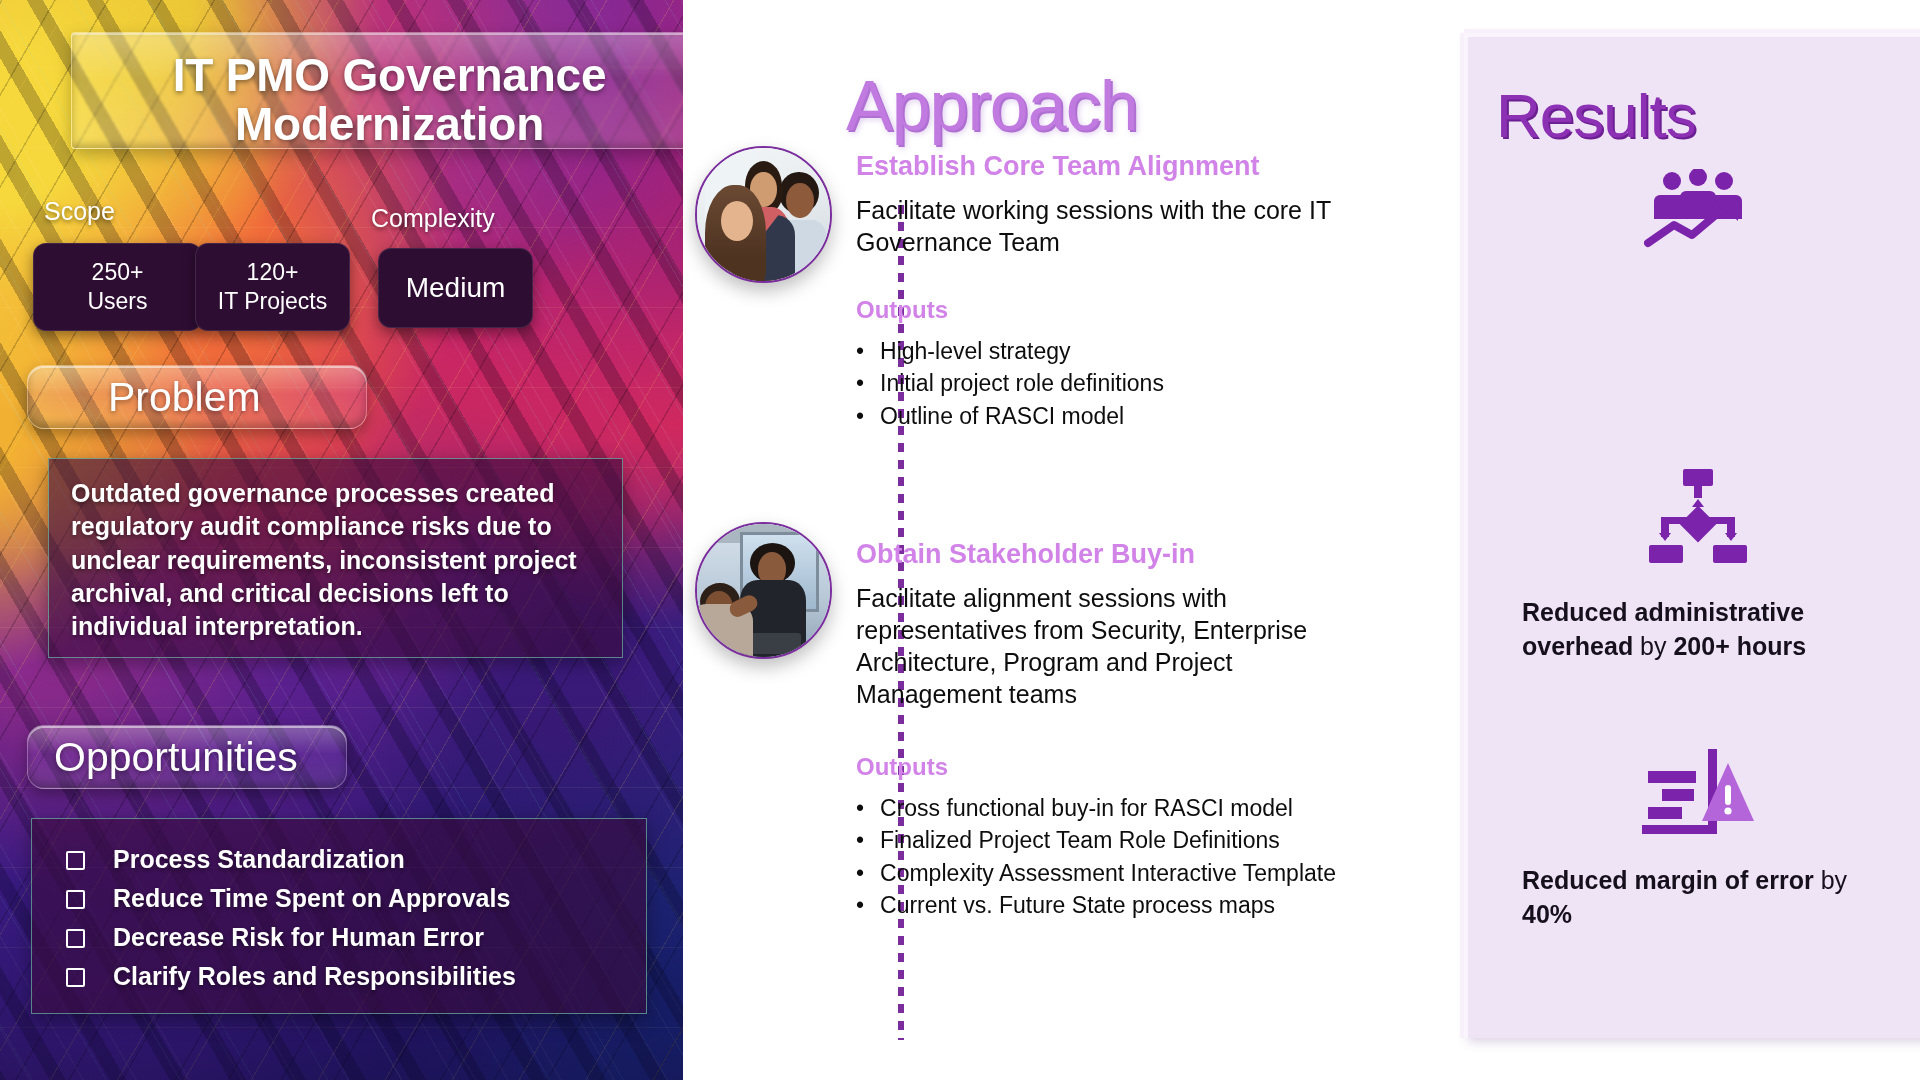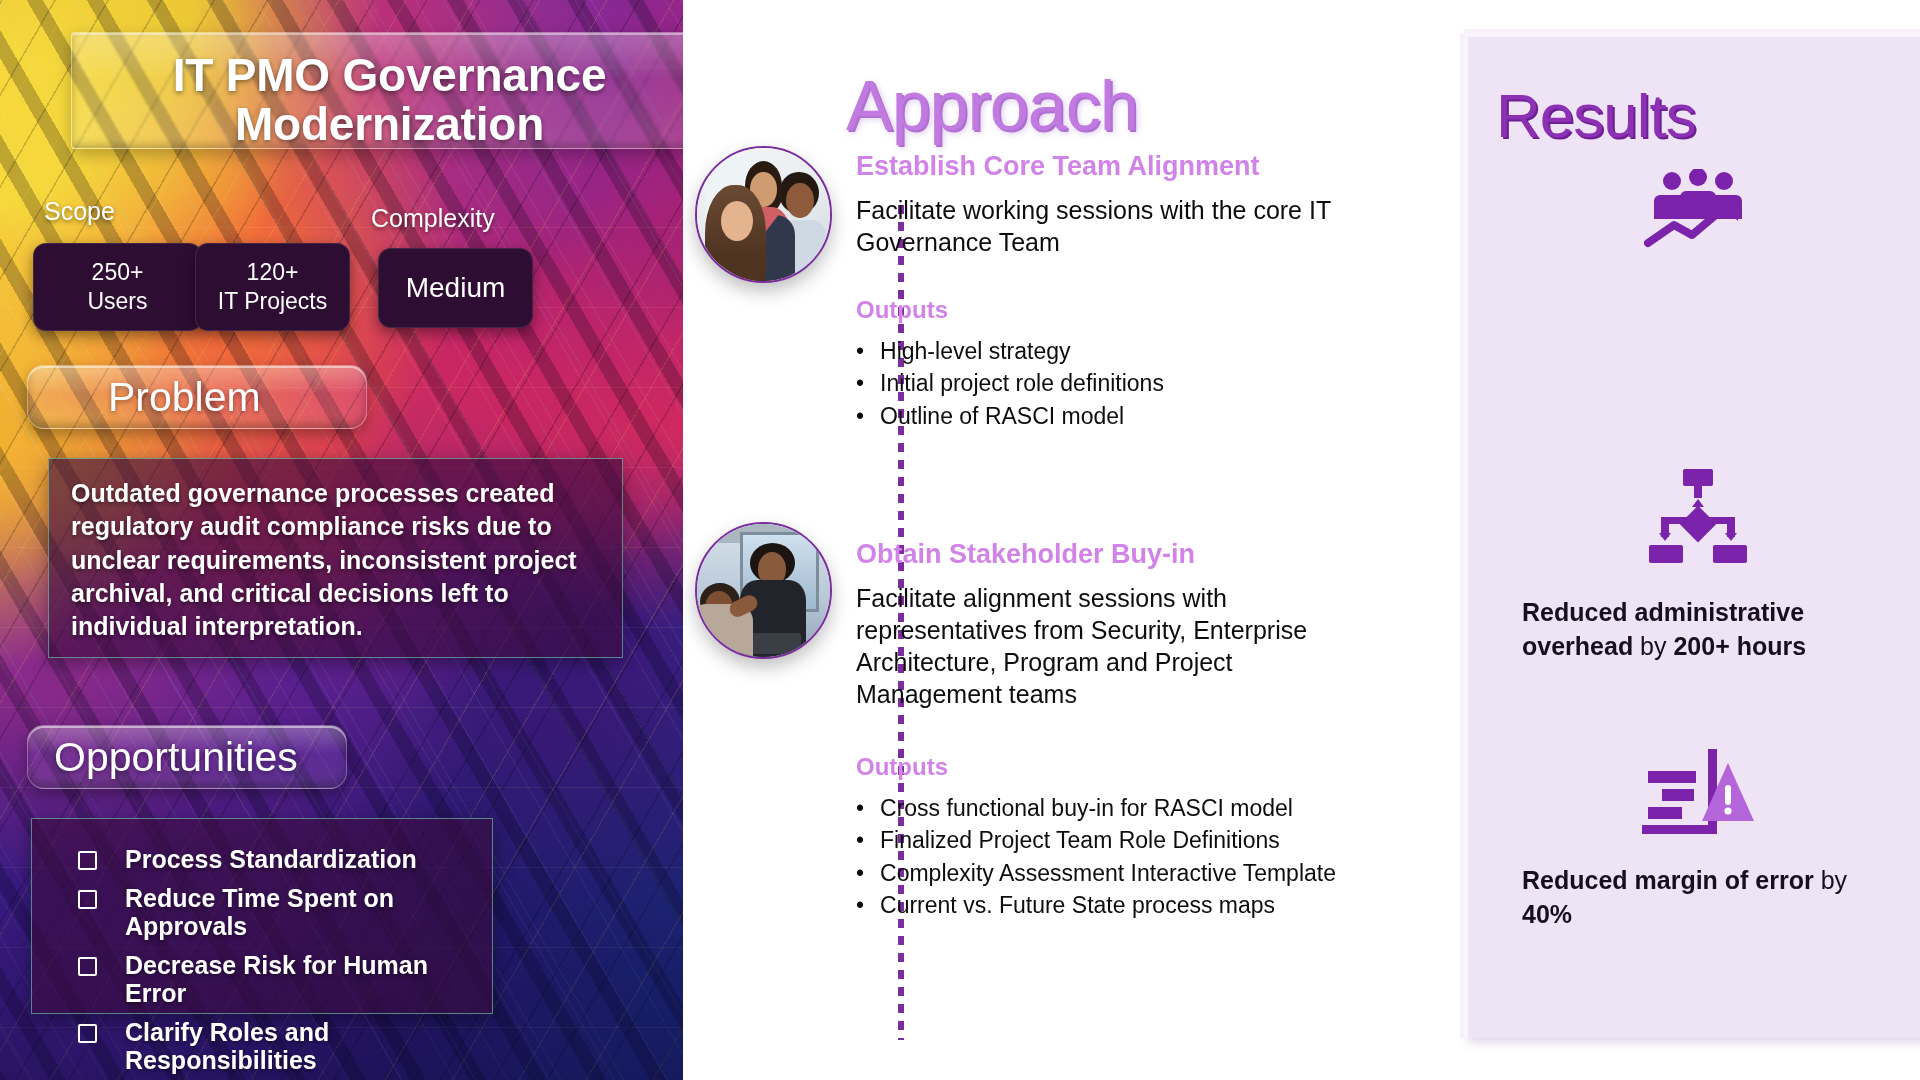--- a/index.html
+++ b/index.html
@@ -126,21 +126,21 @@
     position:absolute;
     background:rgba(58,12,62,.62);
     border:1.6px solid rgba(120,230,190,.55);
     box-shadow:0 6px 18px rgba(0,0,0,.35);
   }
   .box-problem { left:48px; top:458px; width:575px; height:200px; padding:18px 26px 0 22px; }
   .box-problem p {
     color:#fff; font-weight:700; font-size:25px; line-height:1.33;
     text-shadow:0 2px 4px rgba(0,0,0,.45);
   }
-  .box-opps { left:31px; top:818px; width:462px; height:196px; padding:26px 0 0 46px; }
+  .box-opps { left:31px; top:818px; width:616px; height:196px; padding:26px 0 0 34px; }
   .opp-item { display:flex; align-items:baseline; gap:28px; margin-bottom:11px; }
   .opp-chk {
     display:inline-block; width:19px; height:19px; flex:0 0 19px;
     border:2.6px solid #ffffff; border-radius:2px;
     position:relative; top:2px;
   }
   .opp-text { color:#fff; font-weight:700; font-size:25px; line-height:1.12;
     text-shadow:0 2px 4px rgba(0,0,0,.45); }
 
   

